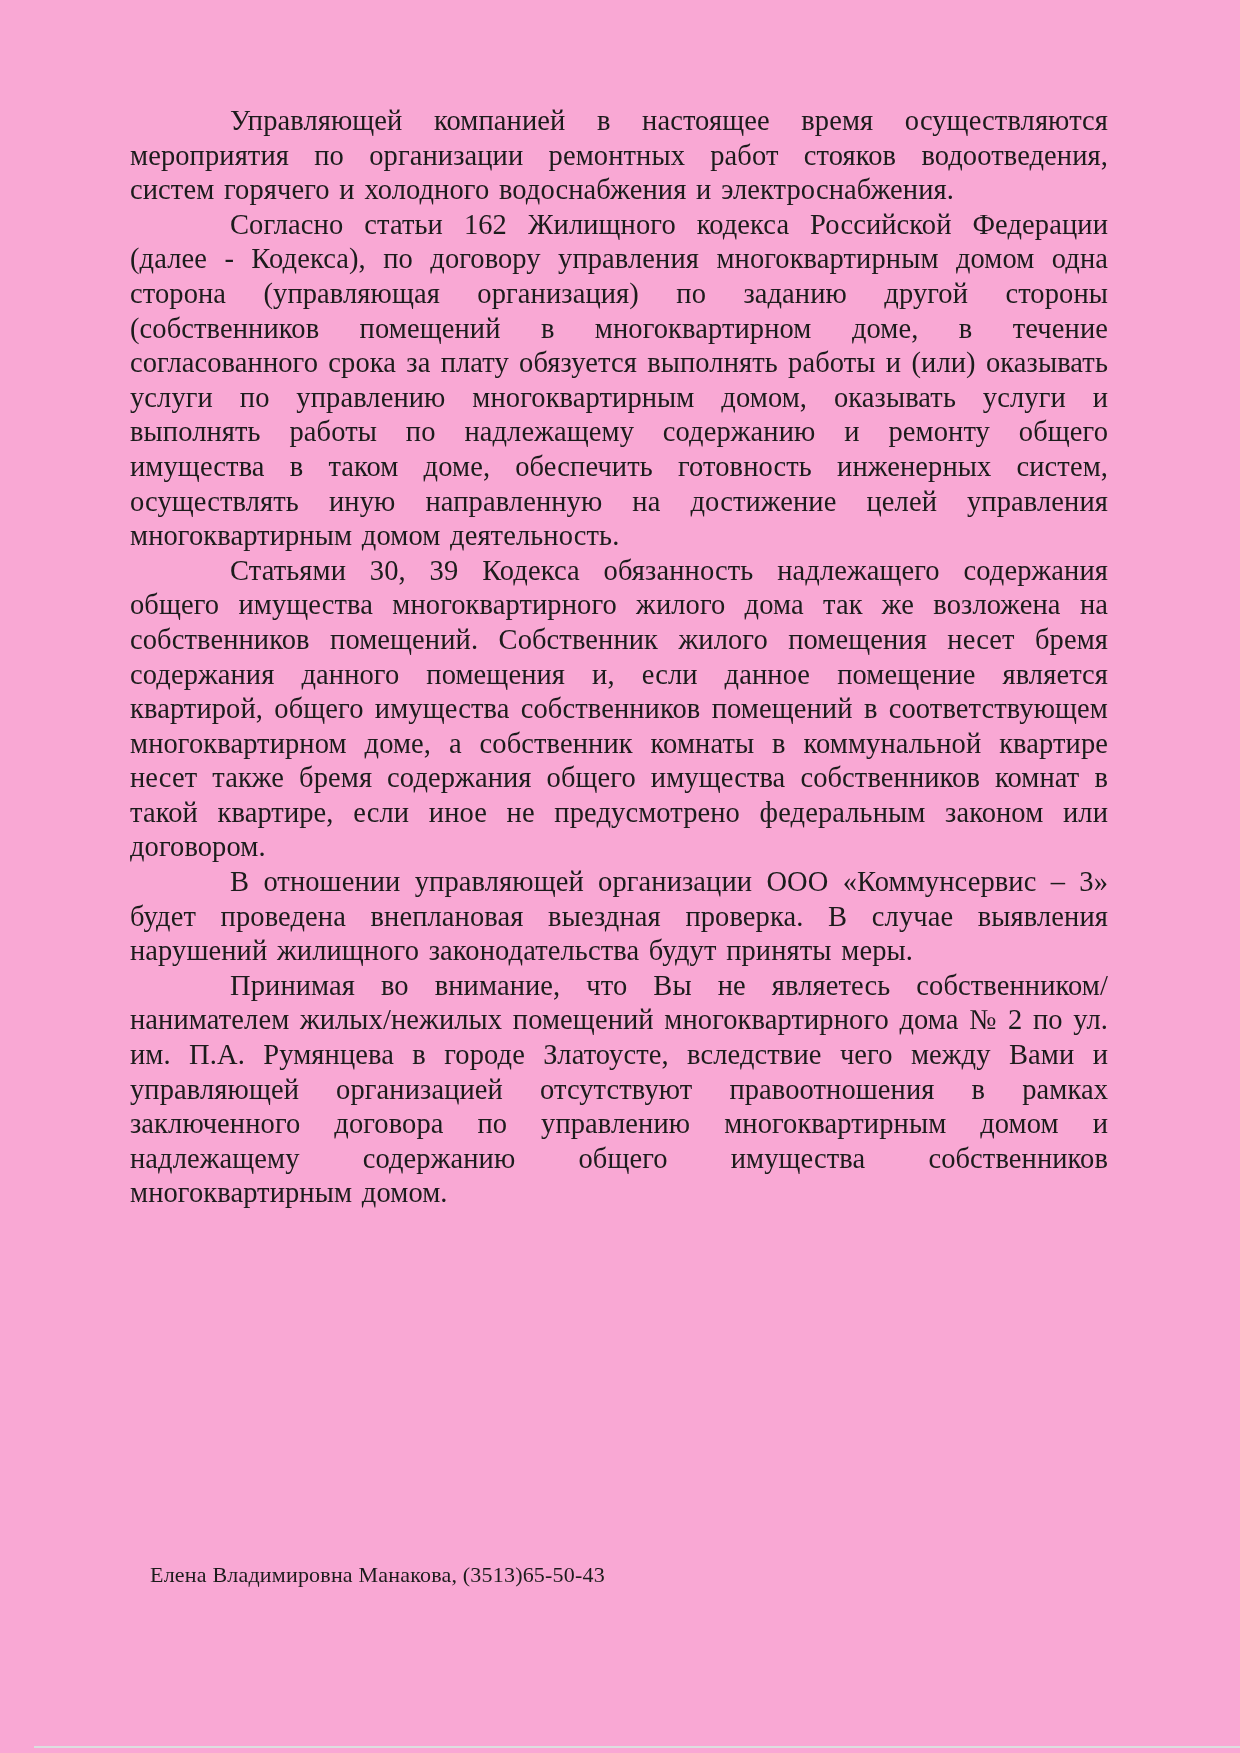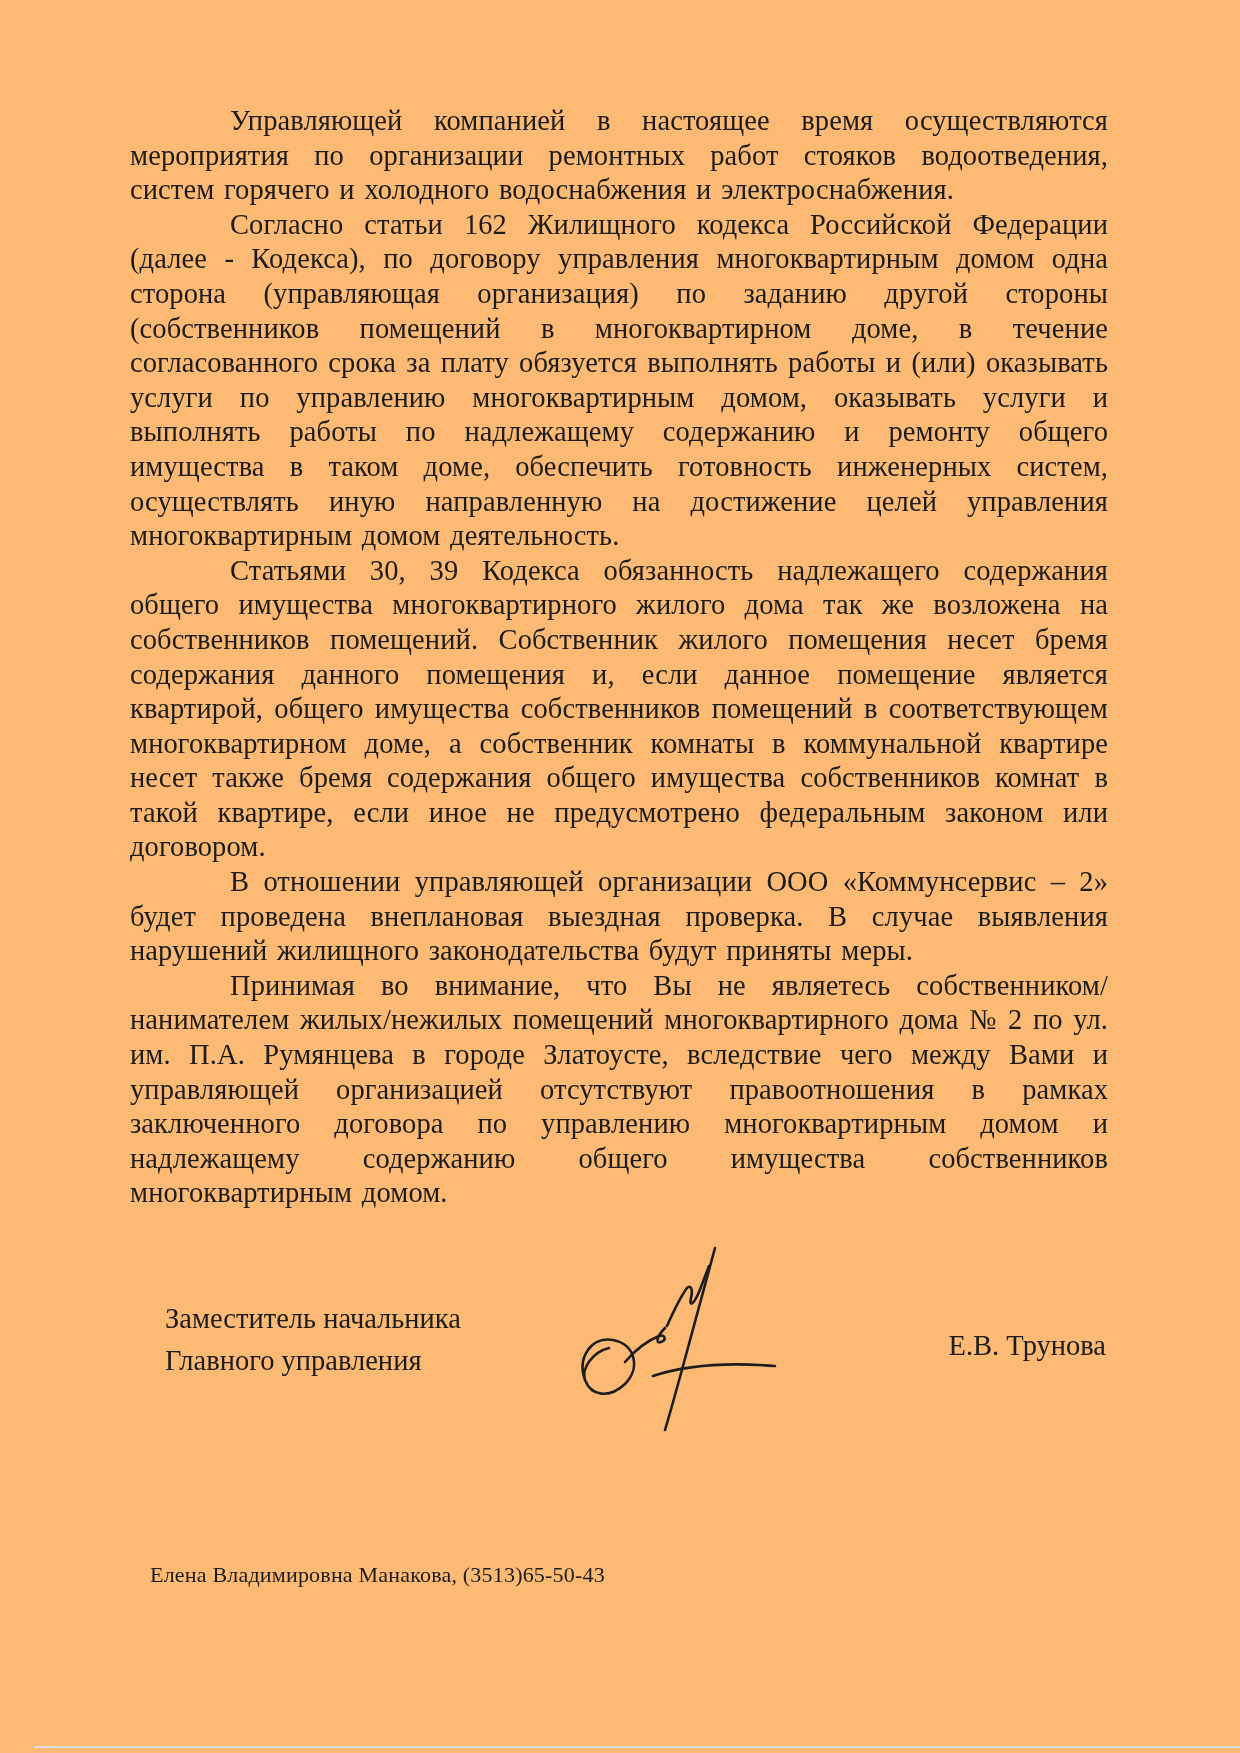--- a/index.html
+++ b/index.html
@@ -4,21 +4,21 @@
 <style>
   html, body {
     margin: 0;
     padding: 0;
     background: #ffffff;
   }
   .page {
     position: relative;
     width: 1240px;
     height: 1753px;
-    background: #fdba74;
+    background: #f9a8d4;
     overflow: hidden;
     font-family: "Liberation Serif", "DejaVu Serif", serif;
     color: #1c1c1c;
   }
   .body-text {
     position: absolute;
     left: 130px;
     top: 104px;
     width: 978px;
   }
@@ -82,44 +82,21 @@
 </style>
 </head>
 <body>
 
 <div class="page">
 
   <div class="body-text">
     <p>Управляющей компанией в настоящее время осуществляются мероприятия по организации ремонтных работ стояков водоотведения, систем горячего и холодного водоснабжения и электроснабжения.</p>
     <p>Согласно статьи 162 Жилищного кодекса Российской Федерации (далее - Кодекса), по договору управления многоквартирным домом одна сторона (управляющая организация) по заданию другой стороны (собственников помещений в многоквартирном доме, в течение согласованного срока за плату обязуется выполнять работы и (или) оказывать услуги по управлению многоквартирным домом, оказывать услуги и выполнять работы по надлежащему содержанию и ремонту общего имущества в таком доме, обеспечить готовность инженерных систем, осуществлять иную направленную на достижение целей управления многоквартирным домом деятельность.</p>
     <p>Статьями 30, 39 Кодекса обязанность надлежащего содержания общего имущества многоквартирного жилого дома так же возложена на собственников помещений. Собственник жилого помещения несет бремя содержания данного помещения и, если данное помещение является квартирой, общего имущества собственников помещений в соответствующем многоквартирном доме, а собственник комнаты в коммунальной квартире несет также бремя содержания общего имущества собственников комнат в такой квартире, если иное не предусмотрено федеральным законом или договором.</p>
-    <p>В отношении управляющей организации ООО «Коммунсервис – 2» будет проведена внеплановая выездная проверка. В случае выявления нарушений жилищного законодательства будут приняты меры.</p>
+    <p>В отношении управляющей организации ООО «Коммунсервис – 3» будет проведена внеплановая выездная проверка. В случае выявления нарушений жилищного законодательства будут приняты меры.</p>
     <p>Принимая во внимание, что Вы не являетесь собственником/нанимателем жилых/нежилых помещений многоквартирного дома № 2 по ул. им. П.А. Румянцева в городе Златоусте, вследствие чего между Вами и управляющей организацией отсутствуют правоотношения в рамках заключенного договора по управлению многоквартирным домом и надлежащему содержанию общего имущества собственников многоквартирным домом.</p>
   </div>
 
-  <div class="signature-block">
-    <div class="sign-title">
-      <div>Заместитель начальника</div>
-      <div>Главного управления</div>
-    </div>
-
-    <div class="autograph">
-      <svg viewBox="0 0 210 190" xmlns="http://www.w3.org/2000/svg" fill="none" stroke="#1d1d1d" stroke-width="2.6" stroke-linecap="round" stroke-linejoin="round">
-
-        <path d="M 10 136 C 2 114, 16 92, 38 96 C 60 100, 66 124, 50 140 C 34 155, 16 152, 10 136 C 6 124, 18 108, 34 104"></path>
-
-        <path d="M 50 118 C 62 104, 74 96, 84 92 C 90 90, 92 96, 86 98 C 80 100, 82 92, 90 84"></path>
-
-        <path d="M 92 82 C 100 64, 106 52, 112 44 C 116 40, 118 46, 116 54 C 114 62, 118 62, 124 48 L 134 22"></path>
-
-        <path d="M 140 4 C 130 40, 118 86, 108 122 C 102 144, 96 166, 90 186"></path>
-
-        <path d="M 78 132 C 108 122, 150 118, 200 122"></path>
-      </svg>
-    </div>
-
-    <div class="sign-name">Е.В. Трунова</div>
-  </div>
 
   <div class="footer-contact">Елена Владимировна Манакова, (3513)65-50-43</div>
 
   <div class="scan-edge"></div>
 </div>
 
 </body></html>

